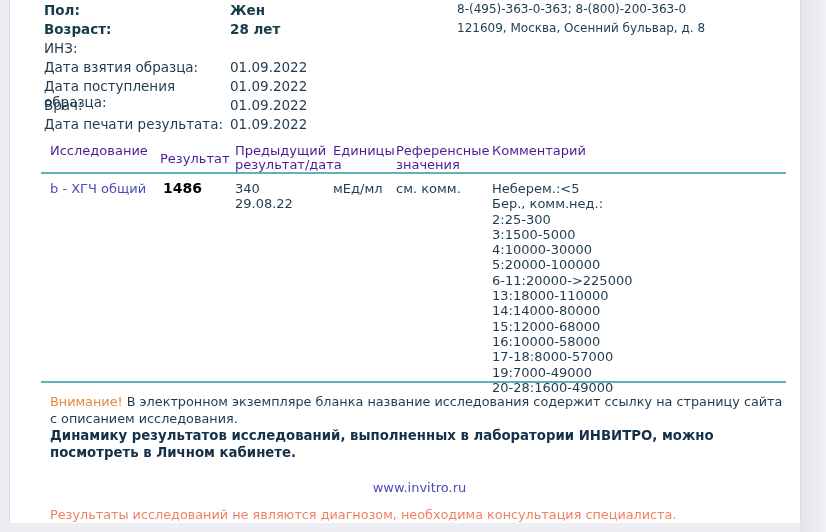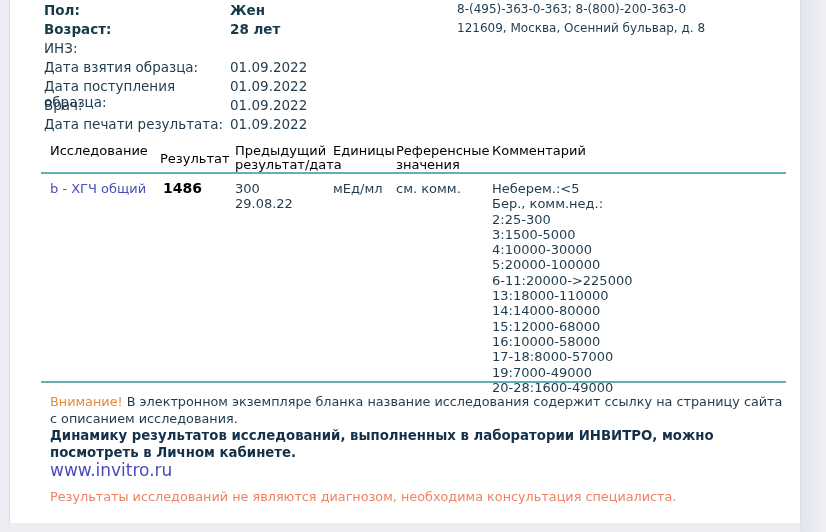--- a/index.html
+++ b/index.html
@@ -97,21 +97,21 @@
   .rule {
     height: 2px;
     background: #5fb3b8;
     width: 745px;
     margin: 0;
   }
   .thead {
     position: relative;
     height: 28px;
     font-size: 13px;
-    color: #000000;
+    color: #4c1d95;
   }
   .th {
     position: absolute;
     top: 0;
     line-height: 14px;
   }
   .th-issledovanie { left: 9px;   width: 110px; }
   .th-rezultat     { left: 119px; width: 72px; margin-top: 8px; }
   .th-predyd       { left: 194px; width: 108px; }
   .th-edinicy      { left: 292px; width: 64px; }
@@ -155,24 +155,25 @@
     margin-top: 11px;
     padding-left: 9px;
     font-size: 12.8px;
     color: #1f3b4d;
     line-height: 16.5px;
     width: 740px;
   }
   #footer-attention .warn { color: #e58a3c; }
   #footer-site {
     padding-left: 9px;
-    font-size: 17px;
+    font-size: 13px;
     color: #4b4bbd;
     line-height: 16px;
-    margin-top: 1px;
+    margin-top: 19px;
+    text-align: center;
   }
   #footer-disclaimer {
     margin-top: 11px;
     padding-left: 9px;
     font-size: 12.8px;
     color: #ef8262;
     line-height: 16px;
   }
 </style>
 </head>
@@ -246,21 +247,21 @@
 
       <div class="rule"></div>
 
       <div class="trow">
 
         <a class="td td-name" href="#" style="text-decoration:none">b - ХГЧ общий</a>
 
         <div class="td td-value">1486</div>
 
         <div class="td td-prev">
-          <div class="prev-line">300</div>
+          <div class="prev-line">340</div>
           <div class="prev-line">29.08.22</div>
         </div>
 
         <div class="td td-units">мЕд/мл</div>
 
         <div class="td td-ref">см. комм.</div>
 
         <div class="td td-comment" id="comment-cell">
             <div class="cmt-line">Неберем.:&lt;5</div>
             <div class="cmt-line">Бер., комм.нед.:</div>

